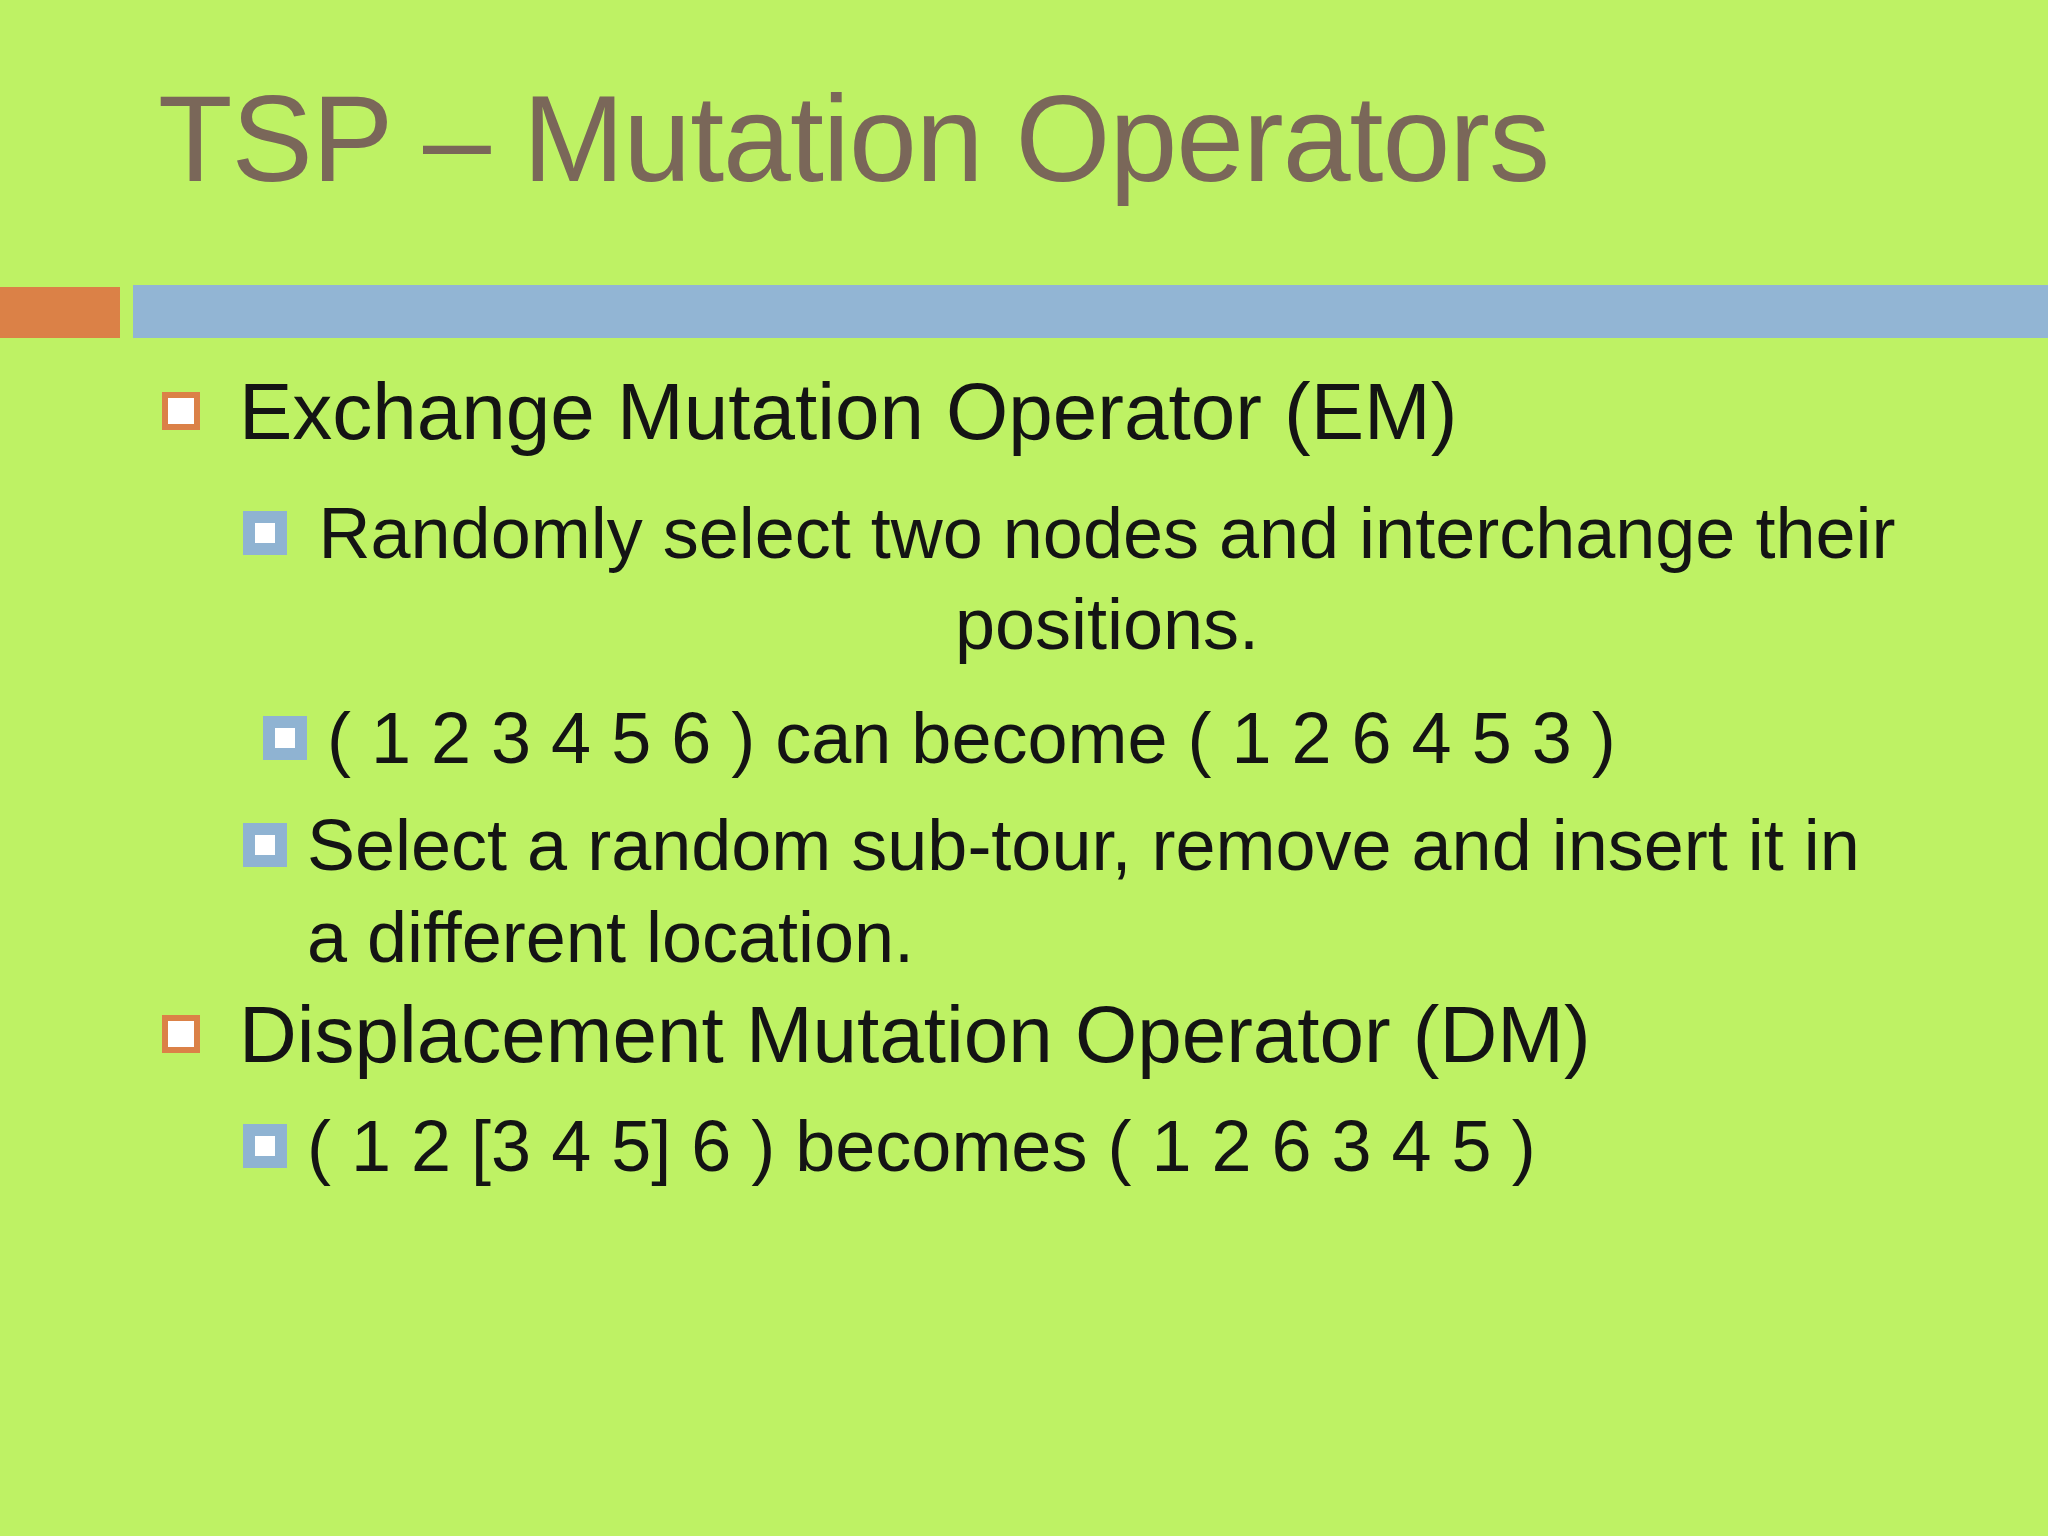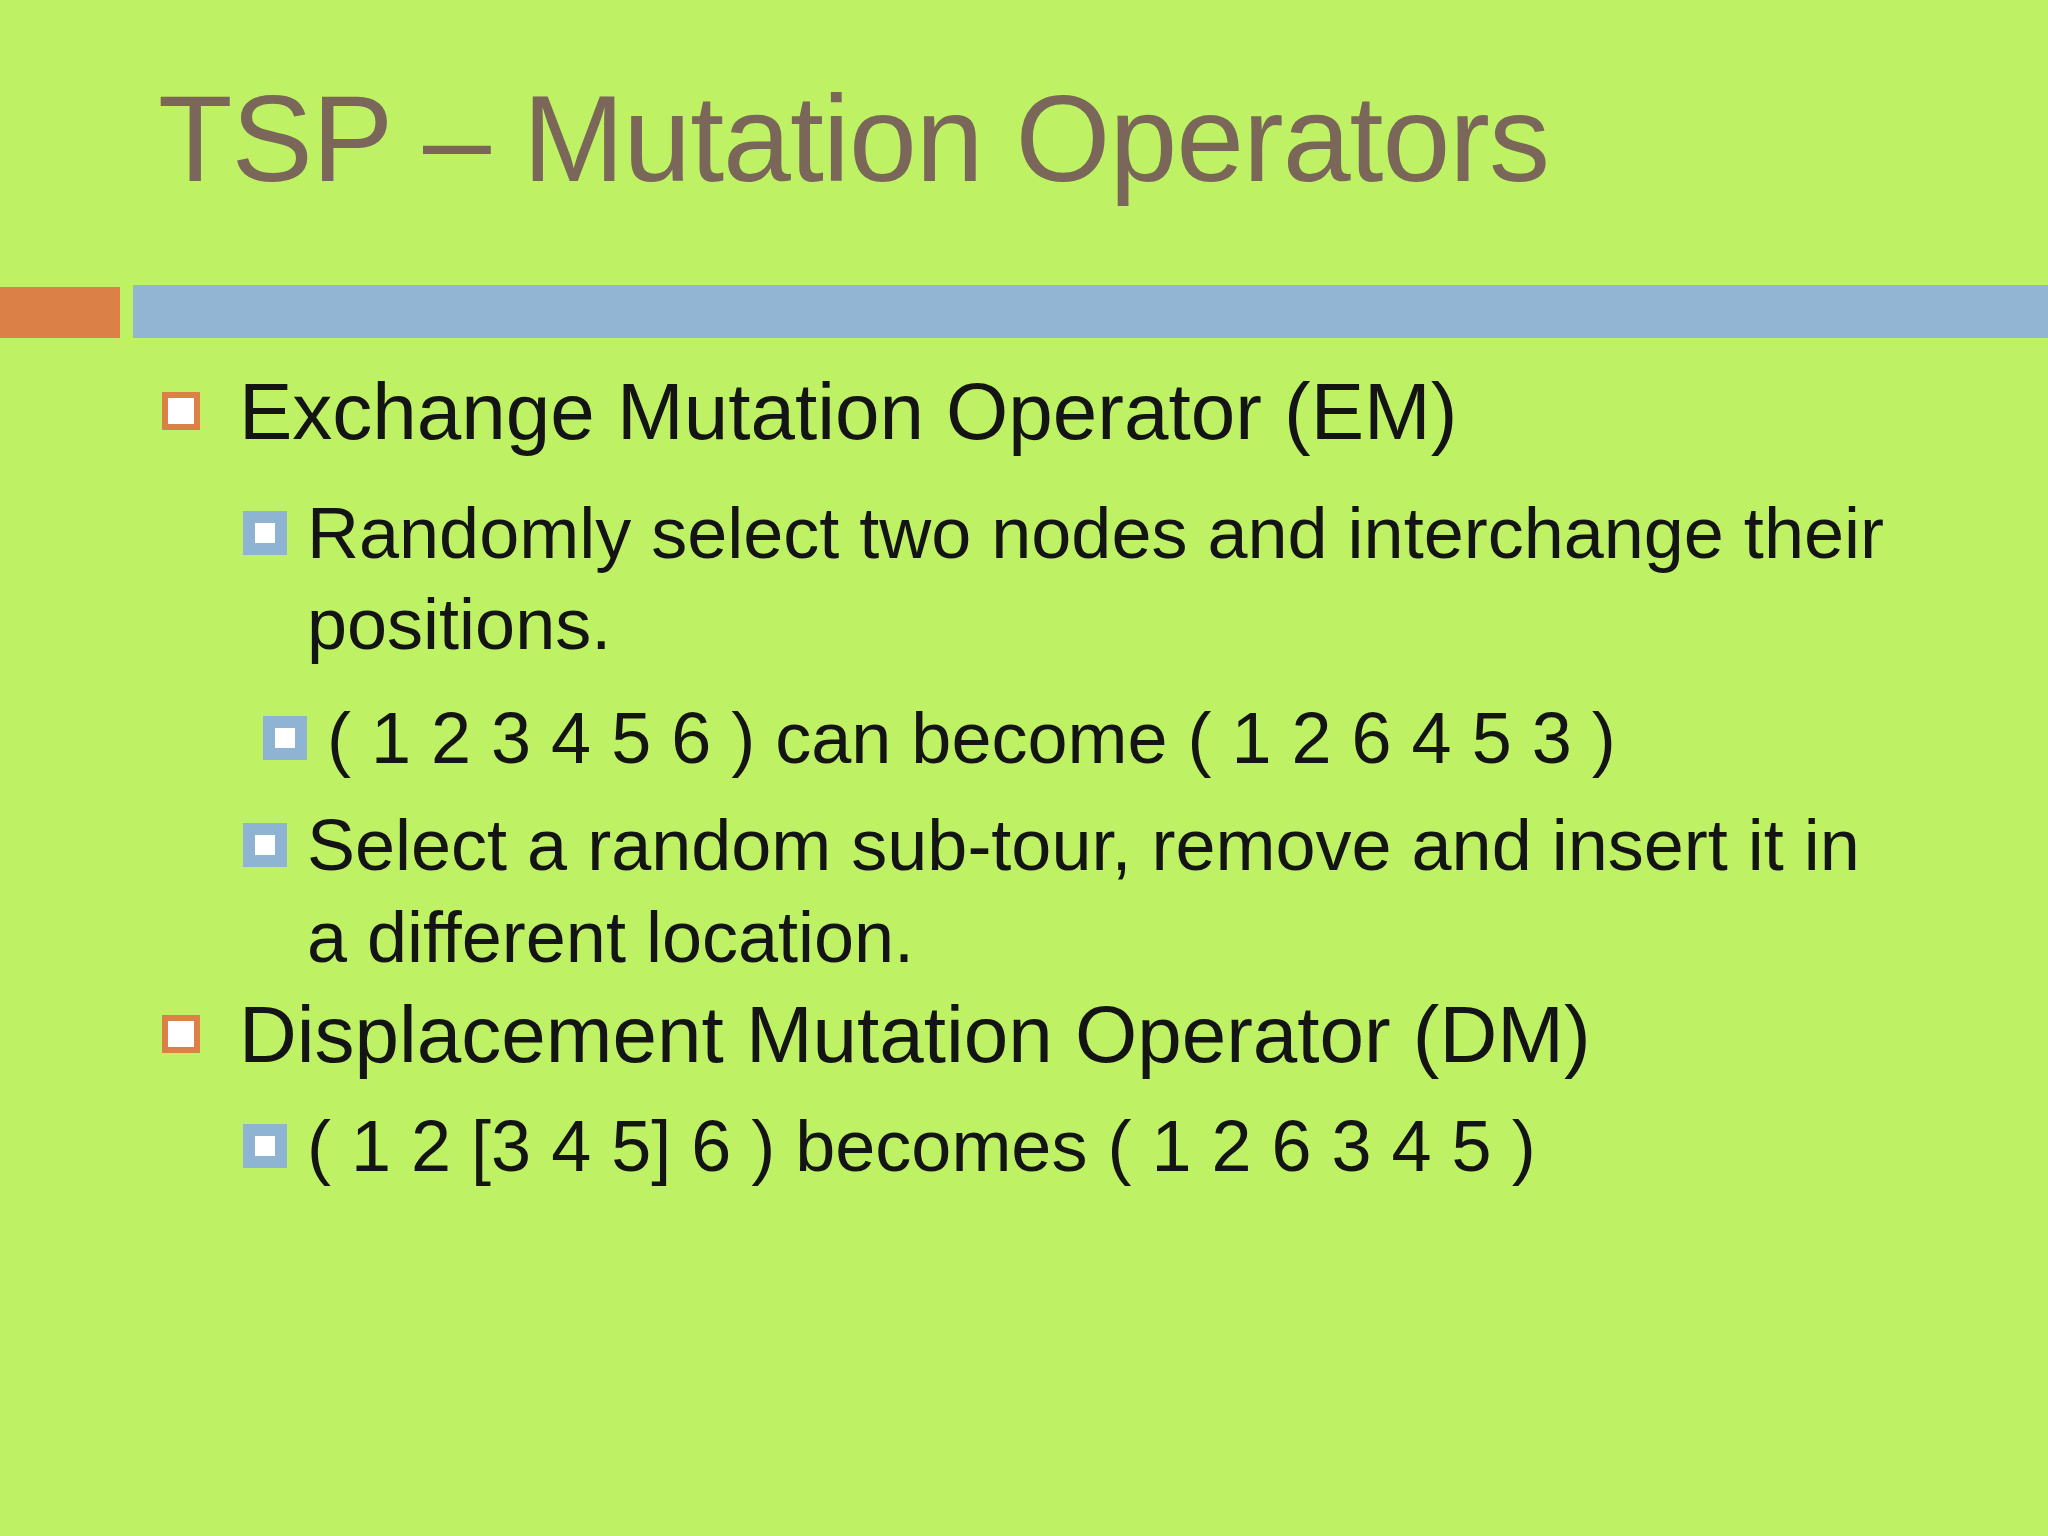--- a/index.html
+++ b/index.html
@@ -73,21 +73,21 @@
     background:#8fb3d2;
     margin-top:23px;
     display:flex;align-items:center;justify-content:center;
   }
   .bullet-l2 .hole{
     width:20px;height:20px;
     background:#ffffff;
   }
 
   
-  .mt-sub1{margin-top:24px;}
+  .mt-sub1{margin-top:24px;text-align:center;}
   .mt-sub2{margin-top:22px;padding-left:20px;}
   .mt-main2{margin-top:18px;}
   .mt-sub3{margin-top:16px;}
   .mt-sub4{margin-top:14px;}
 </style>
 </head>
 <body>
 
 <div class="slide">
 

